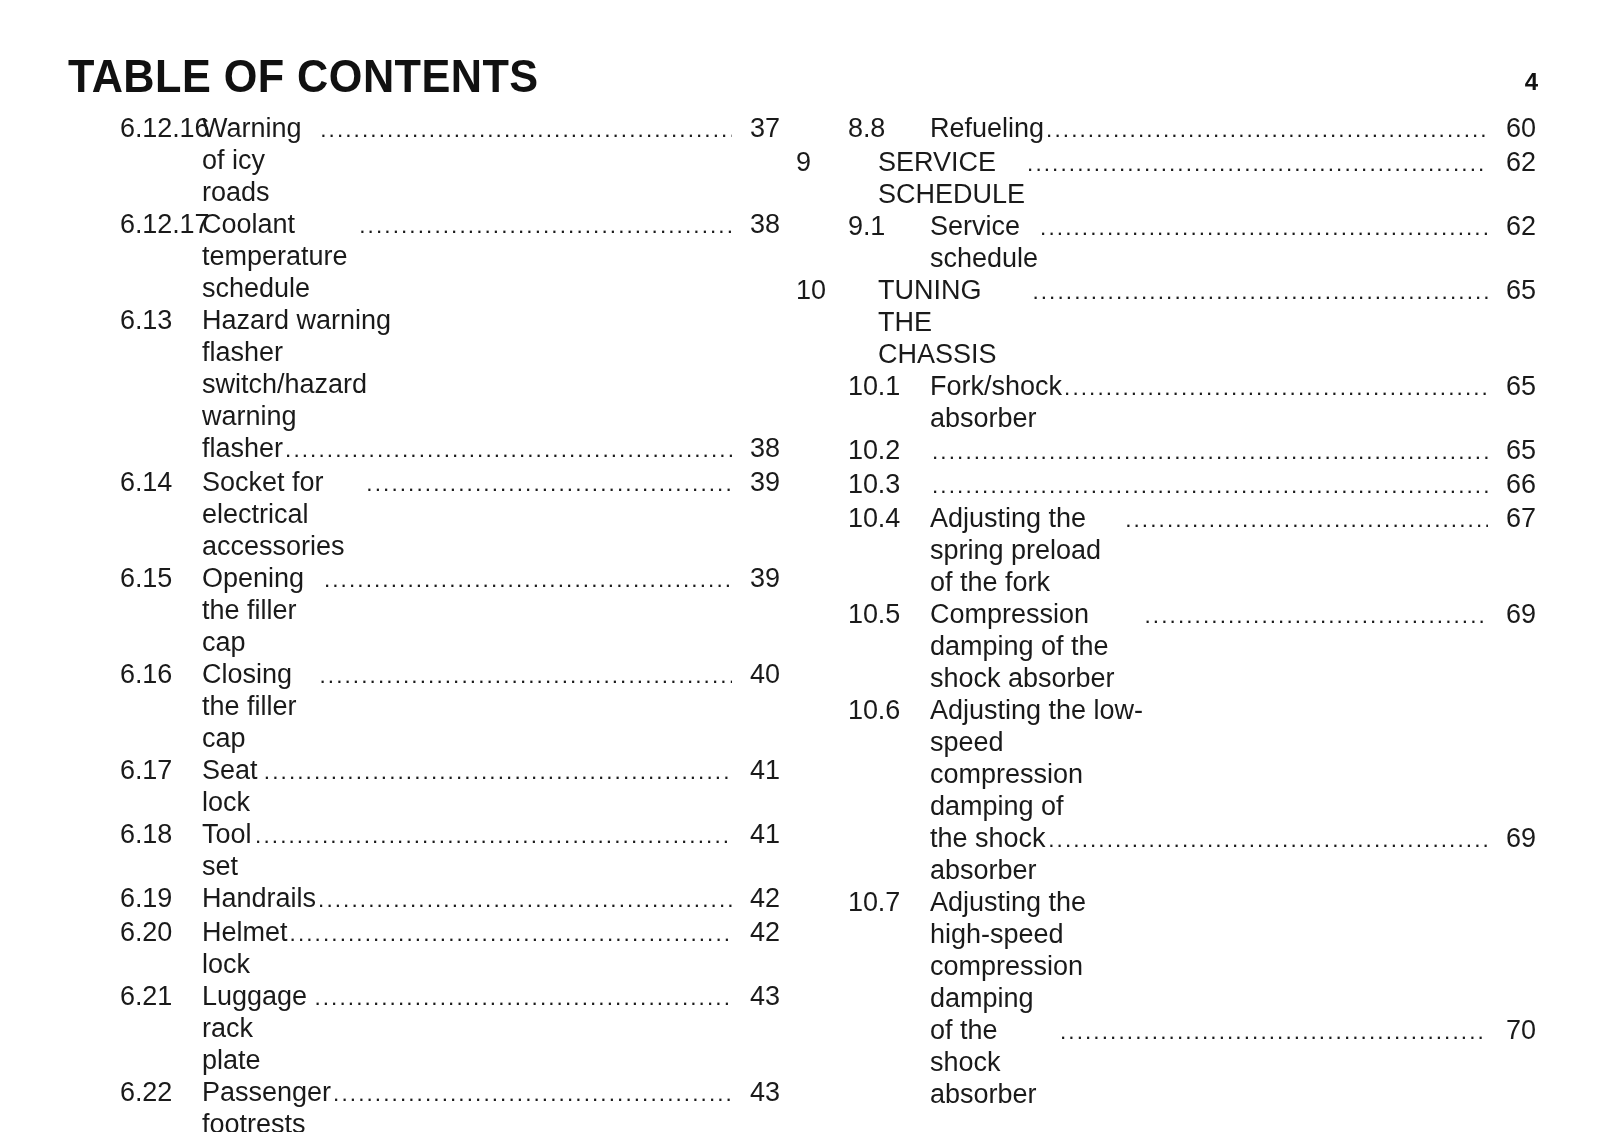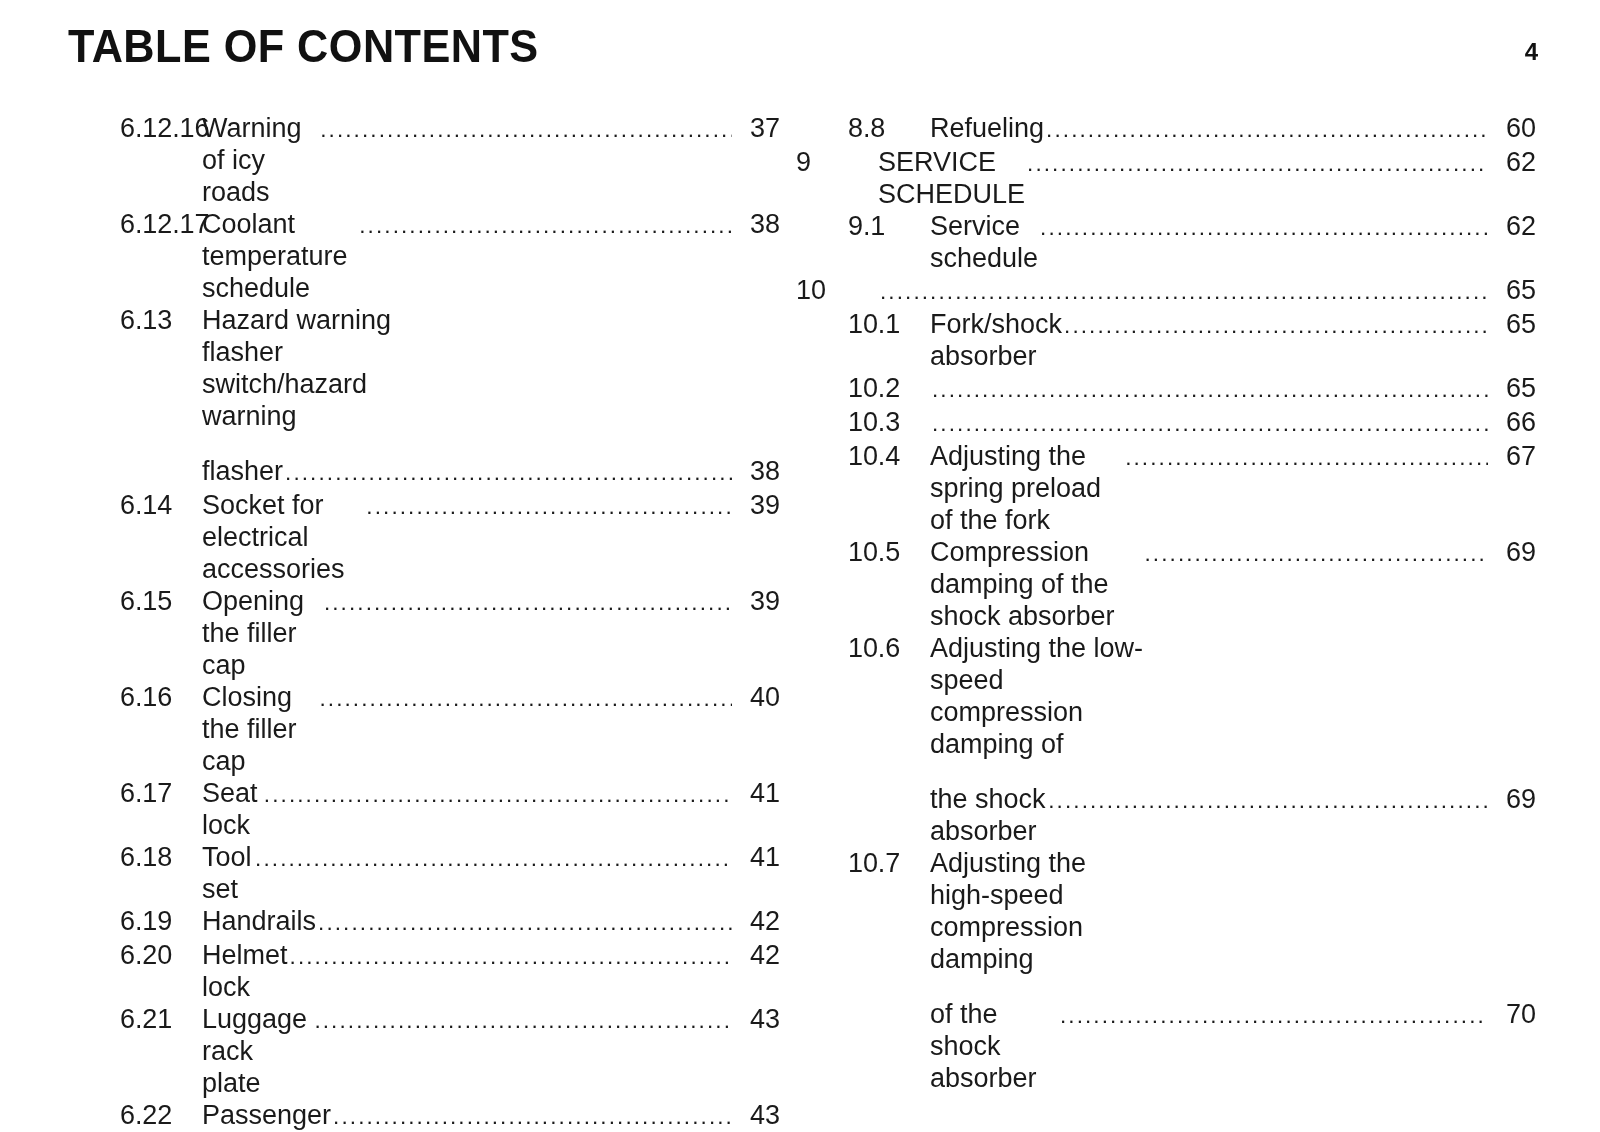--- a/index.html
+++ b/index.html
@@ -12,21 +12,21 @@
     height: 1132px;
     font-family: "Liberation Sans", sans-serif;
     color: #1a1a1a;
     position: relative;
     overflow: hidden;
   }
 
   
   .page-header {
     position: absolute;
-    top: 22px;
+    top: 52px;
     left: 68px;
     right: 62px;
     height: 56px;
   }
   .toc-title {
     position: absolute;
     left: 0;
     top: 0;
     font-family: "Liberation Sans Narrow", "Liberation Sans", sans-serif;
     font-weight: bold;
@@ -125,21 +125,21 @@
     content: "........................................................................................................";
   }
   .toc-line .pnum {
     flex: 0 0 auto;
     width: 38px;
     text-align: right;
     padding-left: 8px;
     white-space: nowrap;
   }
   
-  .toc-line.cont .label { white-space: normal; margin-top: 23px; }
+  .toc-line.cont .label { white-space: normal; }
   .toc-line.nopage .pnum { visibility: hidden; }
   .toc-line.nopage .leader { visibility: hidden; }
 </style>
 </head>
 <body>
 
 <div class="page-header">
   <div class="toc-title">TABLE OF CONTENTS</div>
   <div class="page-number">4</div>
 </div>
@@ -300,20 +300,21 @@
             <span class="label">Service schedule</span>
             <span class="leader"></span>
             <span class="pnum">62</span>
           </div>
         </div>
       </div>
       <div class="toc-entry level-1">
         <div class="num">10</div>
         <div class="body">
           <div class="toc-line">
+            <span class="label">TUNING THE CHASSIS</span>
             <span class="leader"></span>
             <span class="pnum">65</span>
           </div>
         </div>
       </div>
       <div class="toc-entry level-2">
         <div class="num">10.1</div>
         <div class="body">
           <div class="toc-line">
             <span class="label">Fork/shock absorber</span>

